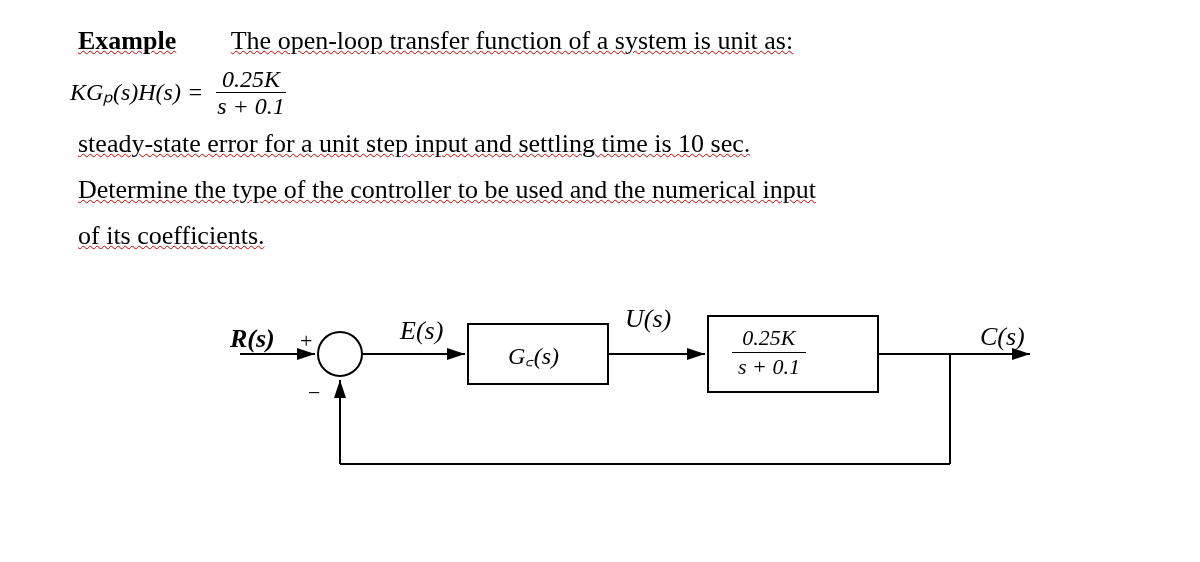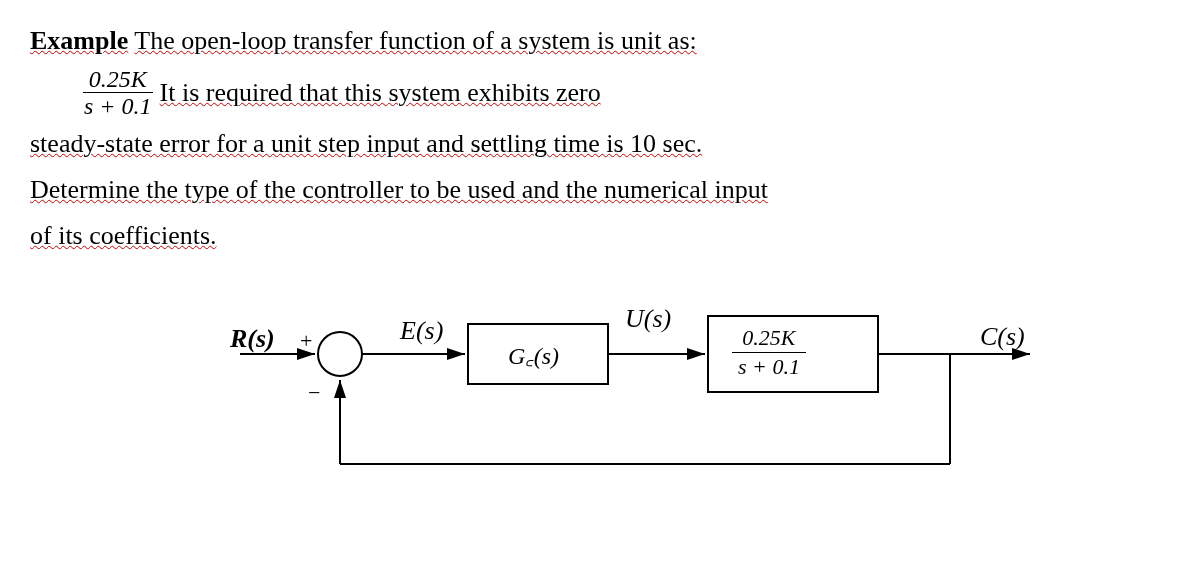--- a/index.html
+++ b/index.html
@@ -9,20 +9,21 @@
       font-family: 'Times New Roman', serif;
       padding: 20px 30px;
       background: #fff;
       color: #000;
     }
     .spell-underline {
       text-decoration: underline;
       text-decoration-style: wavy;
       text-decoration-color: #cc0000;
       text-decoration-thickness: 1px;
+      margin-left: 48px;
     }
     .line {
       font-size: 26px;
       line-height: 1.6;
       margin-bottom: 4px;
     }
     .bold { font-weight: bold; }
     .formula-wrap {
       display: inline-flex;
       align-items: center;
@@ -76,27 +77,27 @@
 </head>
 <body>
 
 <div class="line">
   <span class="bold spell-underline">Example</span>
   <span class="spell-underline"> The open-loop transfer function of a system is unit as:</span>
 </div>
 
 <div class="line" style="display:flex;align-items:center;flex-wrap:nowrap;">
   <span style="width:40px;display:inline-block;"></span>
+  <span class="lhs">KGₚ(s)H(s) = </span>
   <span class="formula-wrap">
     <span class="frac">
       <span class="num">0.25K</span>
       <span class="den">s + 0.1</span>
     </span>
   </span>
-  <span class="spell-underline" style="margin-left:-6px;">It is required that this system exhibits zero</span>
 </div>
 
 <div class="line spell-underline">steady-state error   for a unit step input and settling time is 10 sec.</div>
 
 <div class="line spell-underline">Determine the type of the controller to be used and the numerical input</div>
 
 <div class="line spell-underline">of its coefficients.</div>
 
 <div class="diagram-area">
   <svg width="850" height="200">

